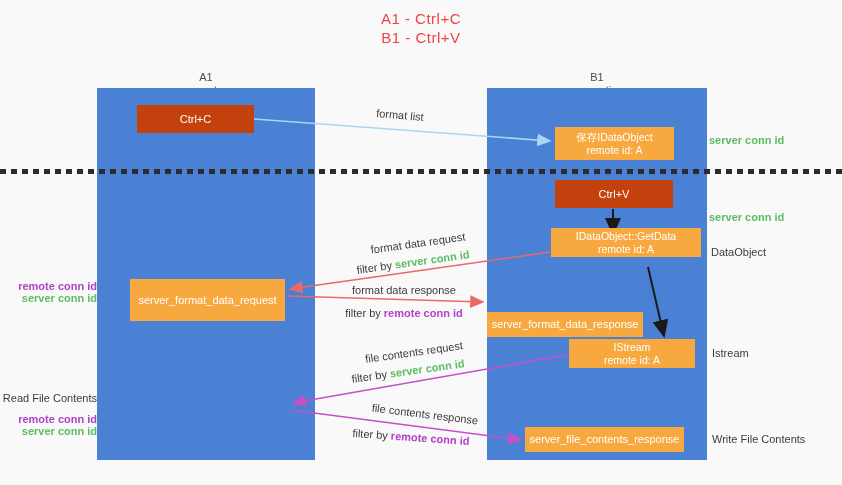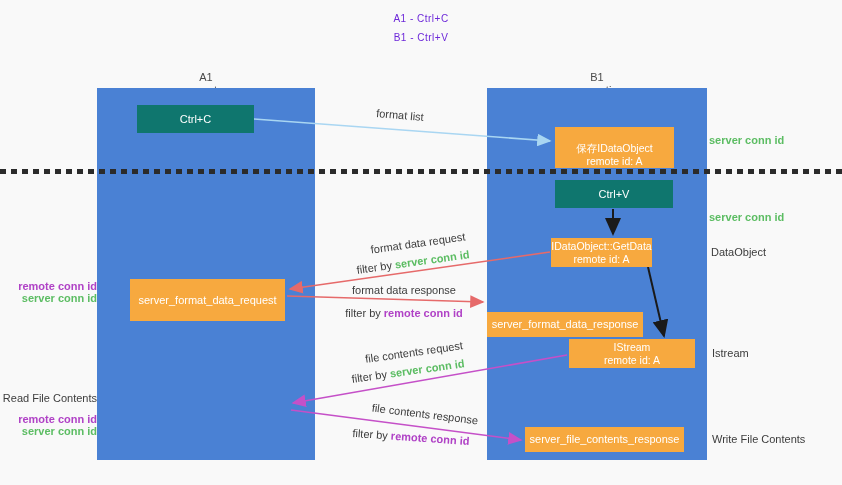--- a/index.html
+++ b/index.html
@@ -1,32 +1,32 @@
 <!DOCTYPE html>
 <html><head>
 <meta charset="utf-8">
 <style>
   html,body{margin:0;padding:0;background:#f9f9f9;}
   .canvas{
     position:relative;width:842px;height:485px;overflow:hidden;
     font-family:"Liberation Sans", sans-serif;color:#3c3c3c;background:#f9f9f9;
   }
-  .title{position:absolute;left:0;right:0;top:9px;text-align:center;font-size:10px;
-    letter-spacing:.5px;line-height:19px;color:#6d28d9;}
+  .title{position:absolute;left:0;right:0;top:9px;text-align:center;font-size:15px;
+    letter-spacing:.5px;line-height:19px;color:#ef4444;}
   .col-header{position:absolute;text-align:center;font-size:11px;line-height:13px;color:#4a4a4a;margin-top:14px;}
   .col{position:absolute;top:88px;height:372px;background:#4a81d4;}
   .col-a1{left:97px;width:218px;}
   .col-b1{left:487px;width:220px;}
   .dash-line{position:absolute;left:0;top:169px;width:842px;height:5px;
     background:repeating-linear-gradient(90deg,#2b2b2b 0 6px,transparent 6px 11px);}
   .arrows{position:absolute;left:0;top:0;width:842px;height:485px;pointer-events:none;}
   .box{position:absolute;display:flex;flex-direction:column;align-items:center;justify-content:center;
     color:#fff;font-size:11px;line-height:13px;text-align:center;}
   .box.small{font-size:10.5px;line-height:13px;}
-  .green{background:#0f766e;}
+  .green{background:#c2410c;}
   .orange{background:#f7a93f;}
   .lbl{position:absolute;font-size:11px;white-space:nowrap;color:#3c3c3c;
     transform:translate(-50%,-50%);}
   .rot-n8{transform:translate(-50%,-50%) rotate(-8deg);}
   .rot-p7{transform:translate(-50%,-50%) rotate(7deg);}
   .rot-p5{transform:translate(-50%,-50%) rotate(5deg);}
   .rot-p4{transform:translate(-50%,-50%) rotate(4deg);}
   .g{color:#5cbd63;font-weight:bold;}
   .p{color:#b042c6;font-weight:bold;}
   .side{position:absolute;font-size:11px;white-space:nowrap;}
@@ -77,30 +77,30 @@
     <line x1="287" y1="296" x2="483" y2="302" stroke="#e66a6a" stroke-width="1.6" marker-end="url(#mRed)"></line>
     <line x1="648" y1="267" x2="664" y2="336" stroke="#1a1a1a" stroke-width="2" marker-end="url(#mBlack)"></line>
     <line x1="567" y1="355" x2="293" y2="403" stroke="#c550c8" stroke-width="1.6" marker-end="url(#mMag)"></line>
     <line x1="291" y1="410" x2="521" y2="440" stroke="#c550c8" stroke-width="1.6" marker-end="url(#mMag)"></line>
   </svg>
 
   <div class="box green" style="left:137px;top:105px;width:117px;height:28px;">
     <span>Ctrl+C</span>
   </div>
 
-  <div class="box orange small" style="left:555px;top:127px;width:119px;height:41px;justify-content:flex-end;">
+  <div class="box orange small" style="left:555px;top:127px;width:119px;height:33px;">
     <span>保存IDataObject</span>
     <span>remote id: A</span>
   </div>
 
   <div class="box green" style="left:555px;top:180px;width:118px;height:28px;">
     <span>Ctrl+V</span>
   </div>
 
-  <div class="box orange small" style="left:551px;top:238px;width:101px;height:29px;">
+  <div class="box orange small" style="left:551px;top:228px;width:150px;height:29px;">
     <span>IDataObject::GetData</span>
     <span>remote id: A</span>
   </div>
 
   <div class="box orange" style="left:130px;top:279px;width:155px;height:42px;">
     <span>server_format_data_request</span>
   </div>
 
   <div class="box orange" style="left:487px;top:290px;width:156px;height:25px;margin-top:22px;">
     <span>server_format_data_response</span>

